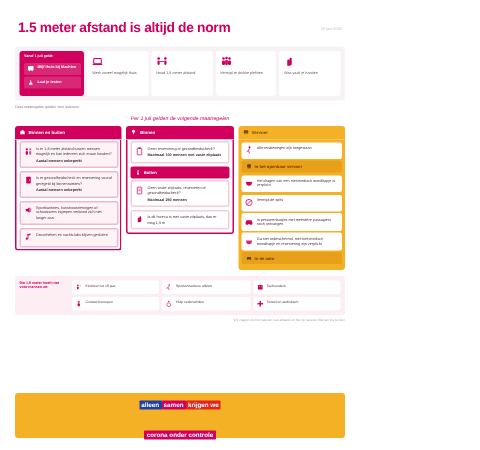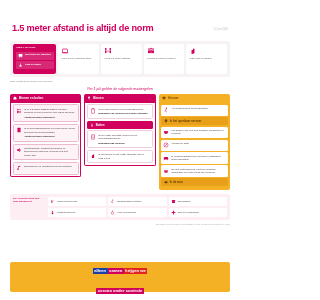--- a/index.html
+++ b/index.html
@@ -6,21 +6,21 @@
   html,body { width:240px; height:300px; }
   body {
     font-family: "Liberation Sans", sans-serif;
     background:#ffffff;
     color:#3b2a33;
     overflow:hidden;
   }
   .page { position:relative; width:240px; height:300px; background:#fff; }
 
   
-  .header { padding:24px 12px 4px 12px; display:flex; align-items:flex-start; justify-content:space-between; }
+  .header { padding:14px 12px 4px 12px; display:flex; align-items:flex-start; justify-content:space-between; }
   .title { font-size:9.2px; font-weight:bold; color:#D1005D; letter-spacing:-0.2px; line-height:1.05; }
   .datestamp { font-size:2.6px; color:#c9b8bf; padding-top:4px; white-space:nowrap; }
 
   
   .topstrip { margin:3px 10px 0 10px; background:#f7f3f4; border-radius:2px; padding:3px; display:flex; gap:2px; }
   .tcard { background:#fff; border-radius:2px; padding:3px 2px 3px 3px; flex:1; min-width:0; }
   .tcard.pink { background:#D1005D; color:#fff; flex:1.08; }
   .tcard-h { font-size:2.4px; font-weight:bold; line-height:1.2; opacity:.95; margin-bottom:2px; }
   .trow { display:flex; align-items:center; gap:2px; background:rgba(255,255,255,.16); border-radius:1px; padding:1.5px 2px; margin-bottom:1.5px; }
   .trow .tl { font-size:2.5px; font-weight:bold; line-height:1.1; }

